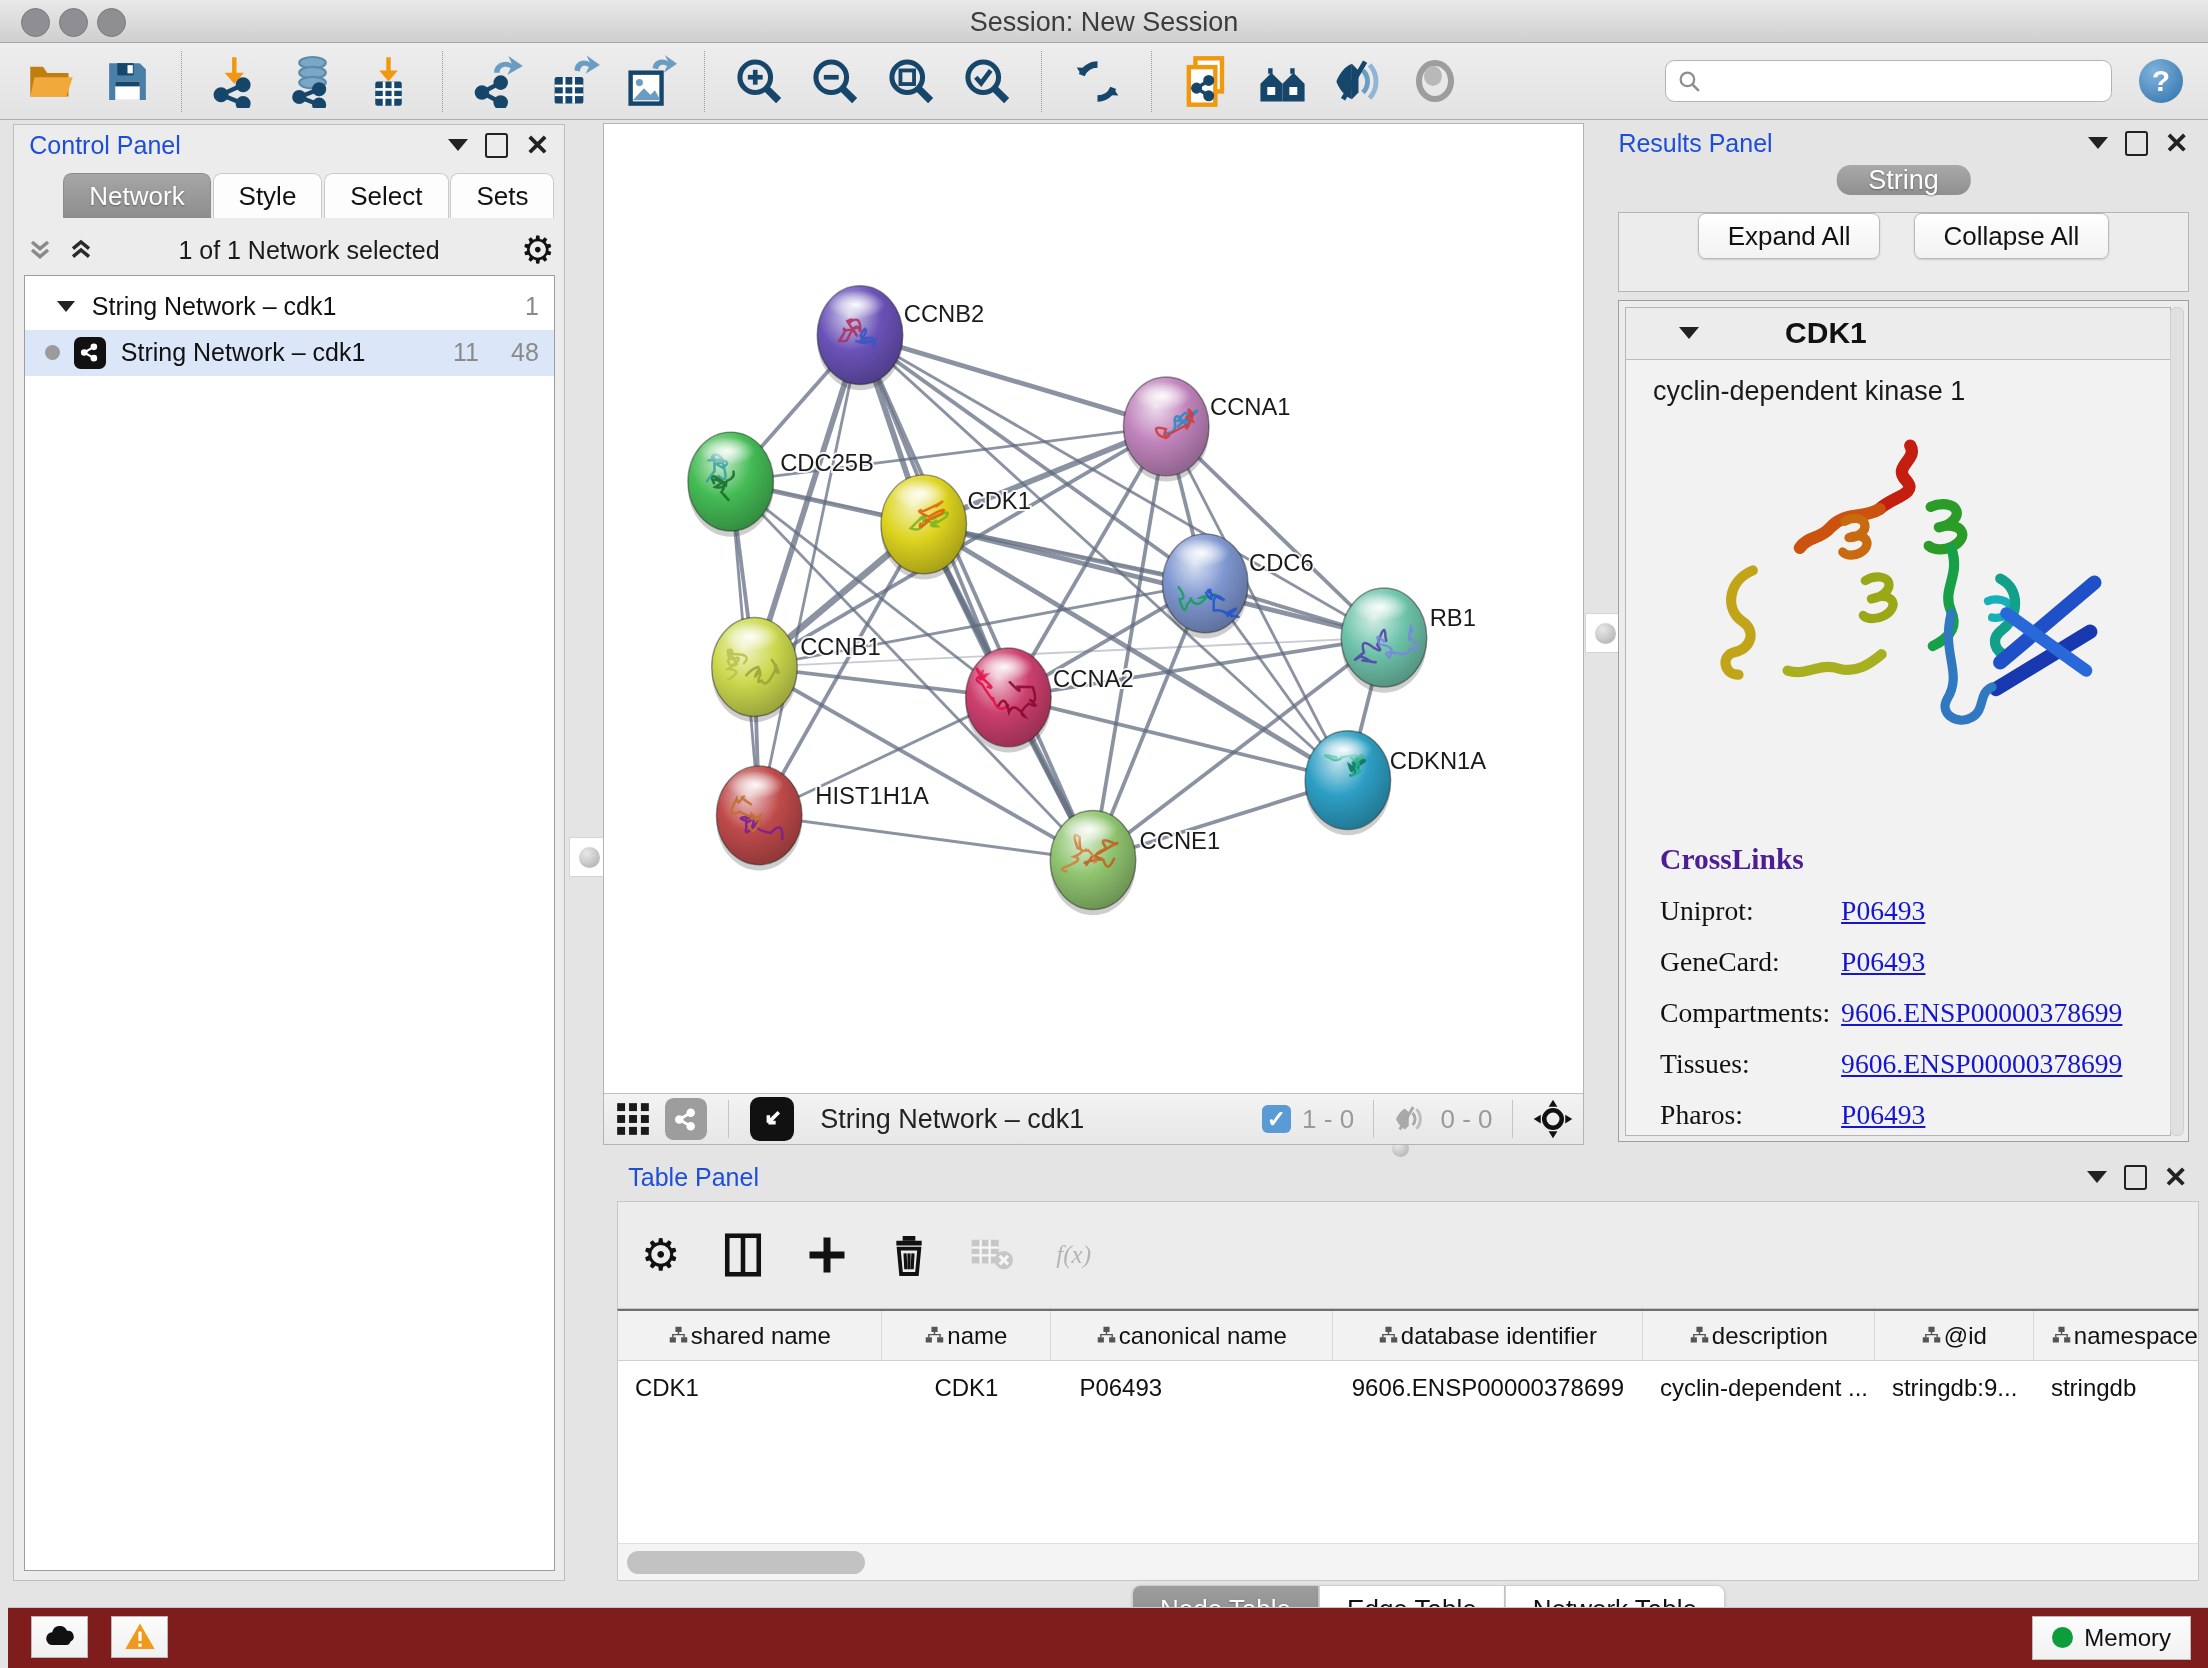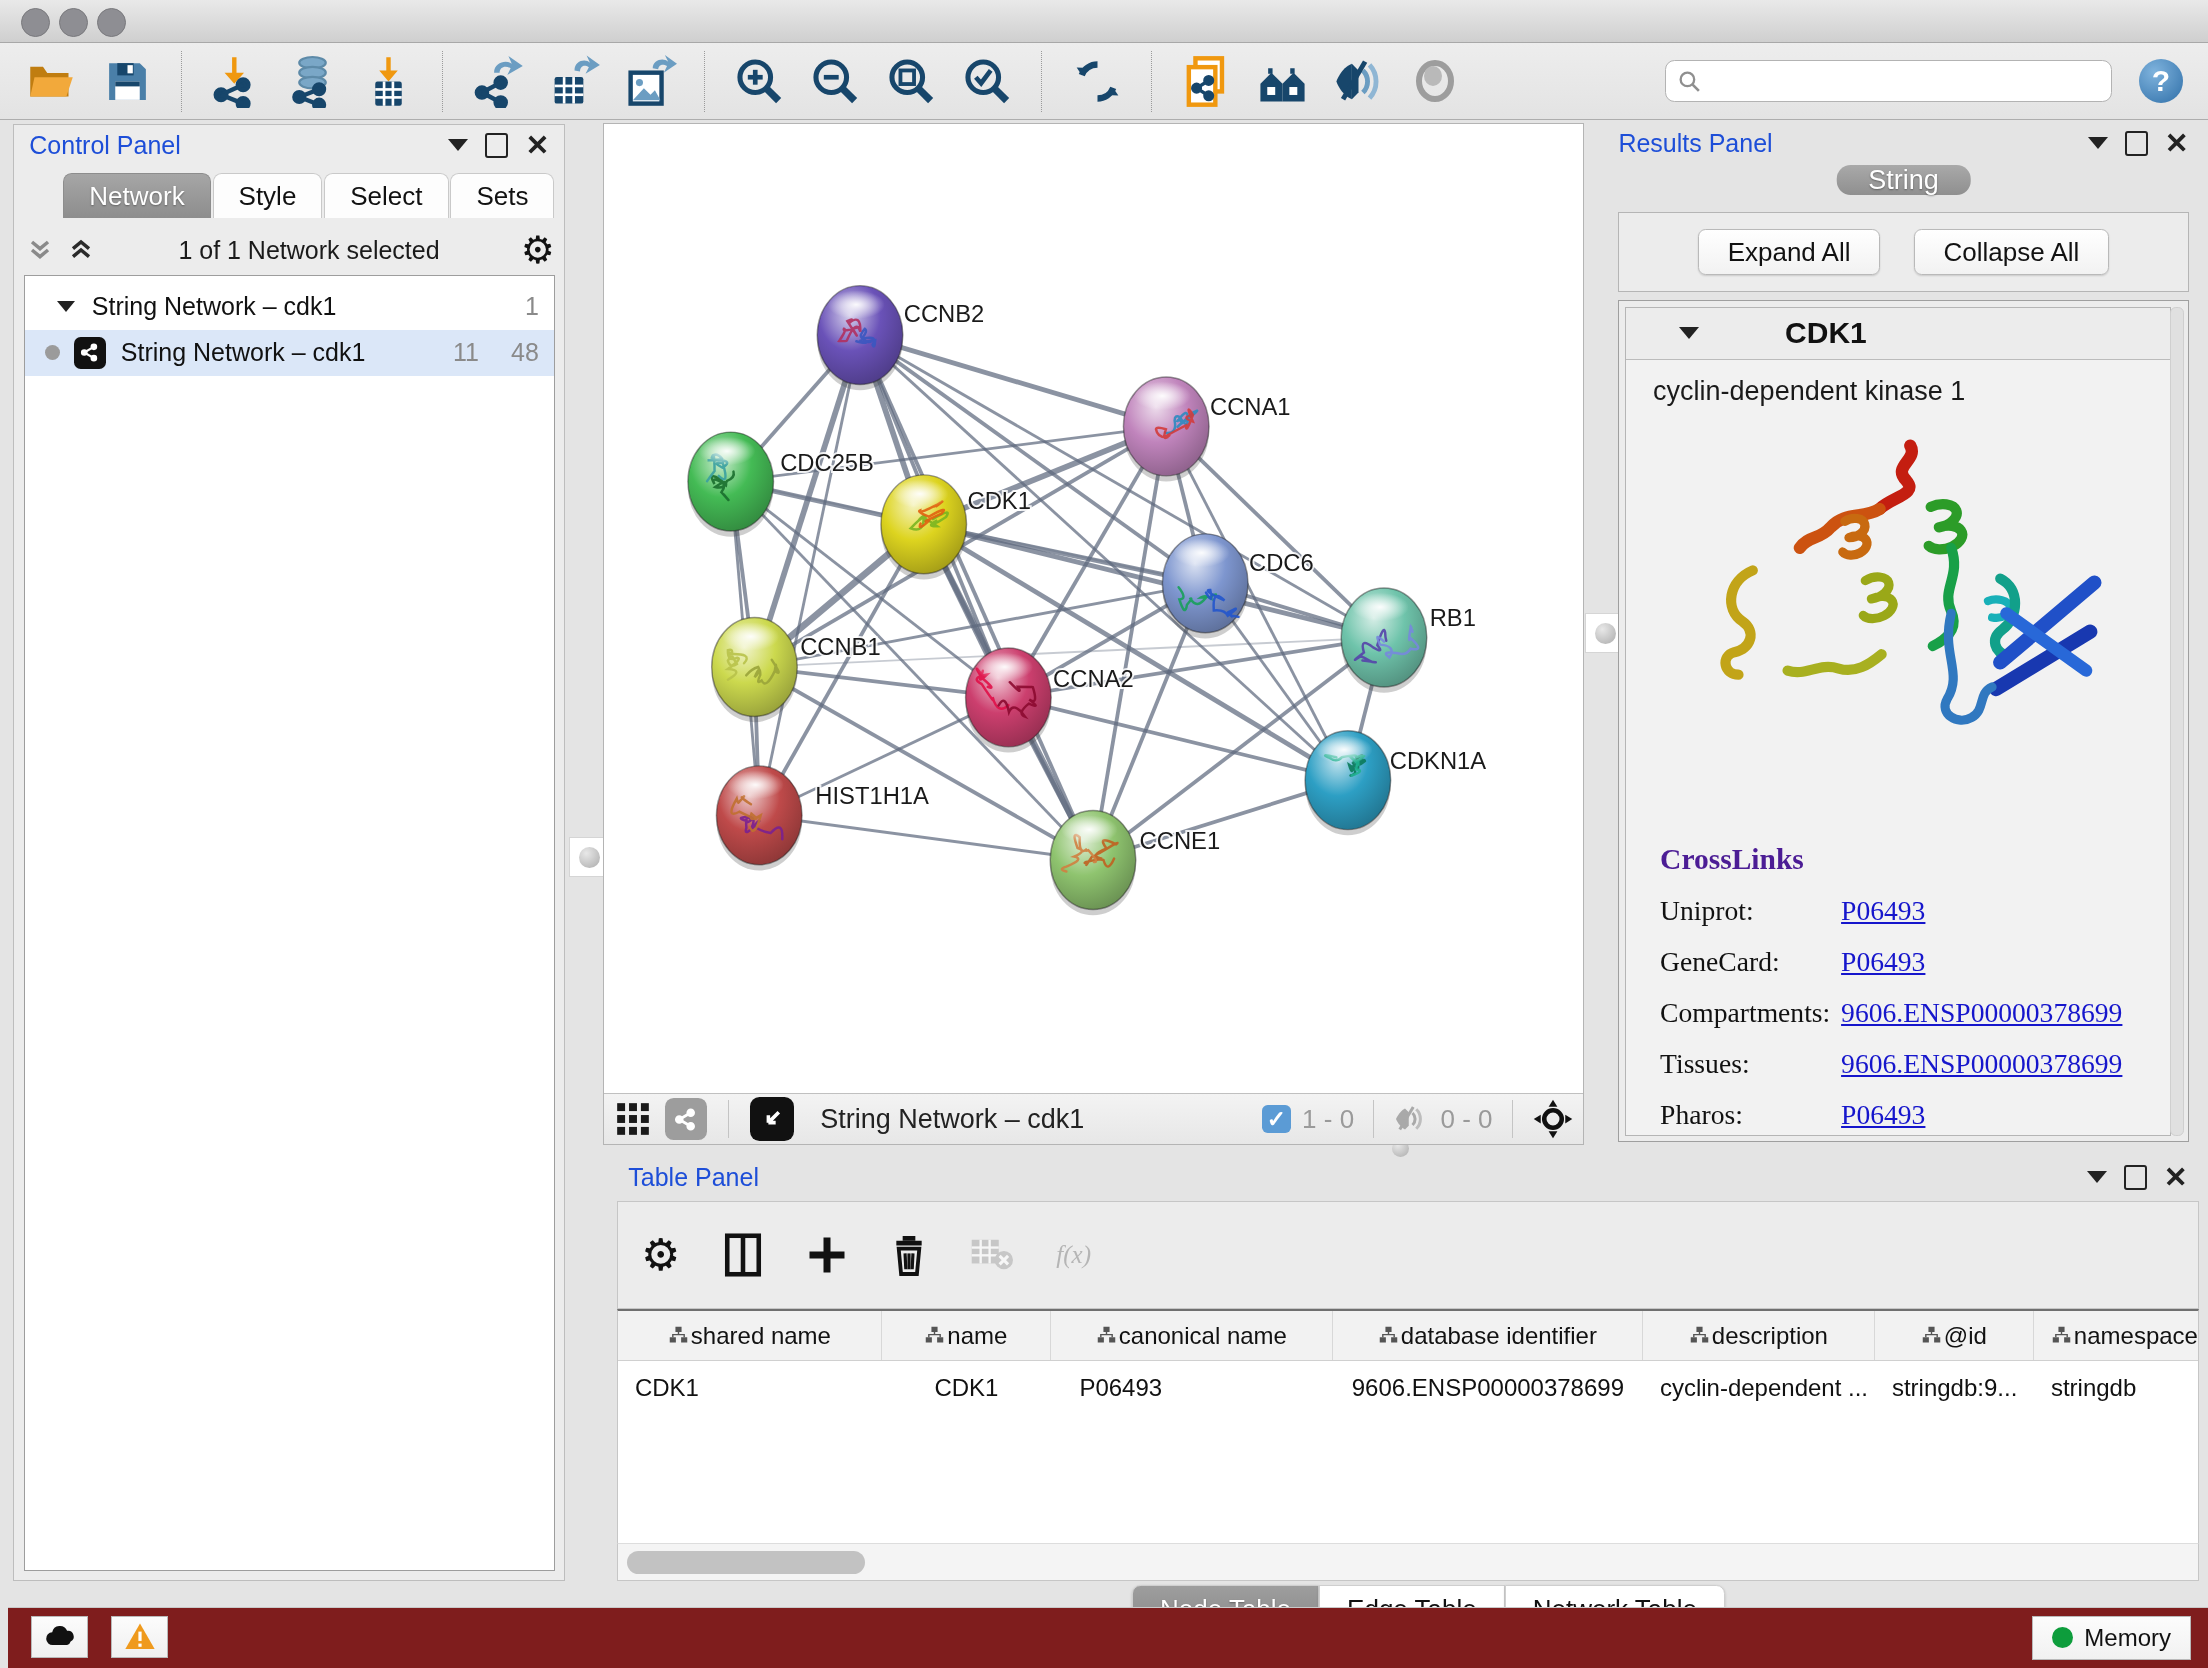--- a/index.html
+++ b/index.html
@@ -53,21 +53,21 @@
   #nt-checkbox{width:28.5px;height:28.5px;border-radius:5.7px;background:#5b9bd5;display:flex;align-items:center;justify-content:center;color:#fff;font-size:23px;font-weight:bold;}
 
   
   .split-handle{position:absolute;width:38px;height:38px;background:#fff;border:1px solid #d5d5d5;display:flex;align-items:center;justify-content:center;}
   .split-dot{width:21px;height:21px;border-radius:50%;background:radial-gradient(circle at 35% 30%,#e8e8e8,#ababab);}
 
   
   #results-panel{position:absolute;left:1607px;top:123px;width:593px;height:1023px;}
   #rp-head{position:absolute;left:0;top:0;right:0;height:40px;display:flex;align-items:center;padding:0 11.4px;box-sizing:border-box;}
   #rp-tab{position:absolute;left:50%;transform:translateX(-50%);top:42px;height:30px;padding:0 32px;background:linear-gradient(#a9a9a9,#8f8f8f);border-radius:14px;color:#fff;font-size:27px;display:flex;align-items:center;text-shadow:0 1px 1.9px rgba(0,0,0,.35);}
-  #rp-btnbox{position:absolute;left:11.4px;right:11.4px;top:89px;height:80px;background:#ececec;border:1.9px solid #b5b5b5;display:flex;align-items:center;justify-content:center;gap:34px;box-sizing:border-box;}
+  #rp-btnbox{position:absolute;left:11.4px;right:11.4px;top:89px;height:80px;background:#ececec;border:1.9px solid #b5b5b5;display:flex;justify-content:center;gap:34px;box-sizing:border-box;}
   .rp-btn{height:44px;padding:0 28.5px;background:linear-gradient(#ffffff,#f2f2f2);border:1px solid #b9b9b9;border-radius:7.6px;font-size:26px;color:#111;display:flex;align-items:center;box-shadow:0 1px 1.9px rgba(0,0,0,.15);}
   #rp-box{position:absolute;left:11.4px;right:11.4px;top:177px;bottom:3.8px;border:1.9px solid #9f9f9f;background:#ececec;padding:3.8px;box-sizing:border-box;}
   #rp-inner{position:absolute;left:5.7px;right:17px;top:5.7px;bottom:5.7px;border:1px solid #b5b5b5;background:#f2f2f2;}
   #rp-scroll{position:absolute;right:3.8px;top:5.7px;bottom:5.7px;width:11.4px;background:#e0e0e0;border:1px solid #cfcfcf;border-radius:5.7px;}
   #cdk-head{position:absolute;left:0;right:0;top:0;height:51px;background:#ececec;border-bottom:1px solid #bbb;display:flex;align-items:center;}
   #cdk-head .tri-down{margin-left:53px;}
   #cdk-title{flex:0 0 auto;margin-left:86px;font-size:30px;font-weight:bold;color:#111;}
   #cdk-desc{position:absolute;left:27px;top:68px;font-size:27px;color:#1a1a1a;}
   #protein-img{position:absolute;left:50%;transform:translateX(-50%);top:114px;}
   #crosslinks{position:absolute;left:34px;top:535px;right:19px;font-family:"Liberation Serif",serif;}
@@ -110,20 +110,21 @@
 </style>
 </head>
 <body>
 
 <div id="app">
 
   <div id="titlebar">
     <div class="traffic" style="left:21px"></div>
     <div class="traffic" style="left:59px"></div>
     <div class="traffic" style="left:97px"></div>
+    <div id="win-title">Session: New Session</div>
   </div>
 
   <div id="toolbar">
     <div class="tb-icon">
       <svg width="51" height="51" viewBox="0 0 24 24">
           <path d="M2 6 L2 19 L20 19 L20 8 L10 8 L8 5 L2 5 Z" fill="#c07d10"></path>
           <path d="M4 10 L22 10 L19 19 L2 19 Z" fill="#f2a93b"></path>
         </svg>
     </div>
     <div class="tb-icon">

